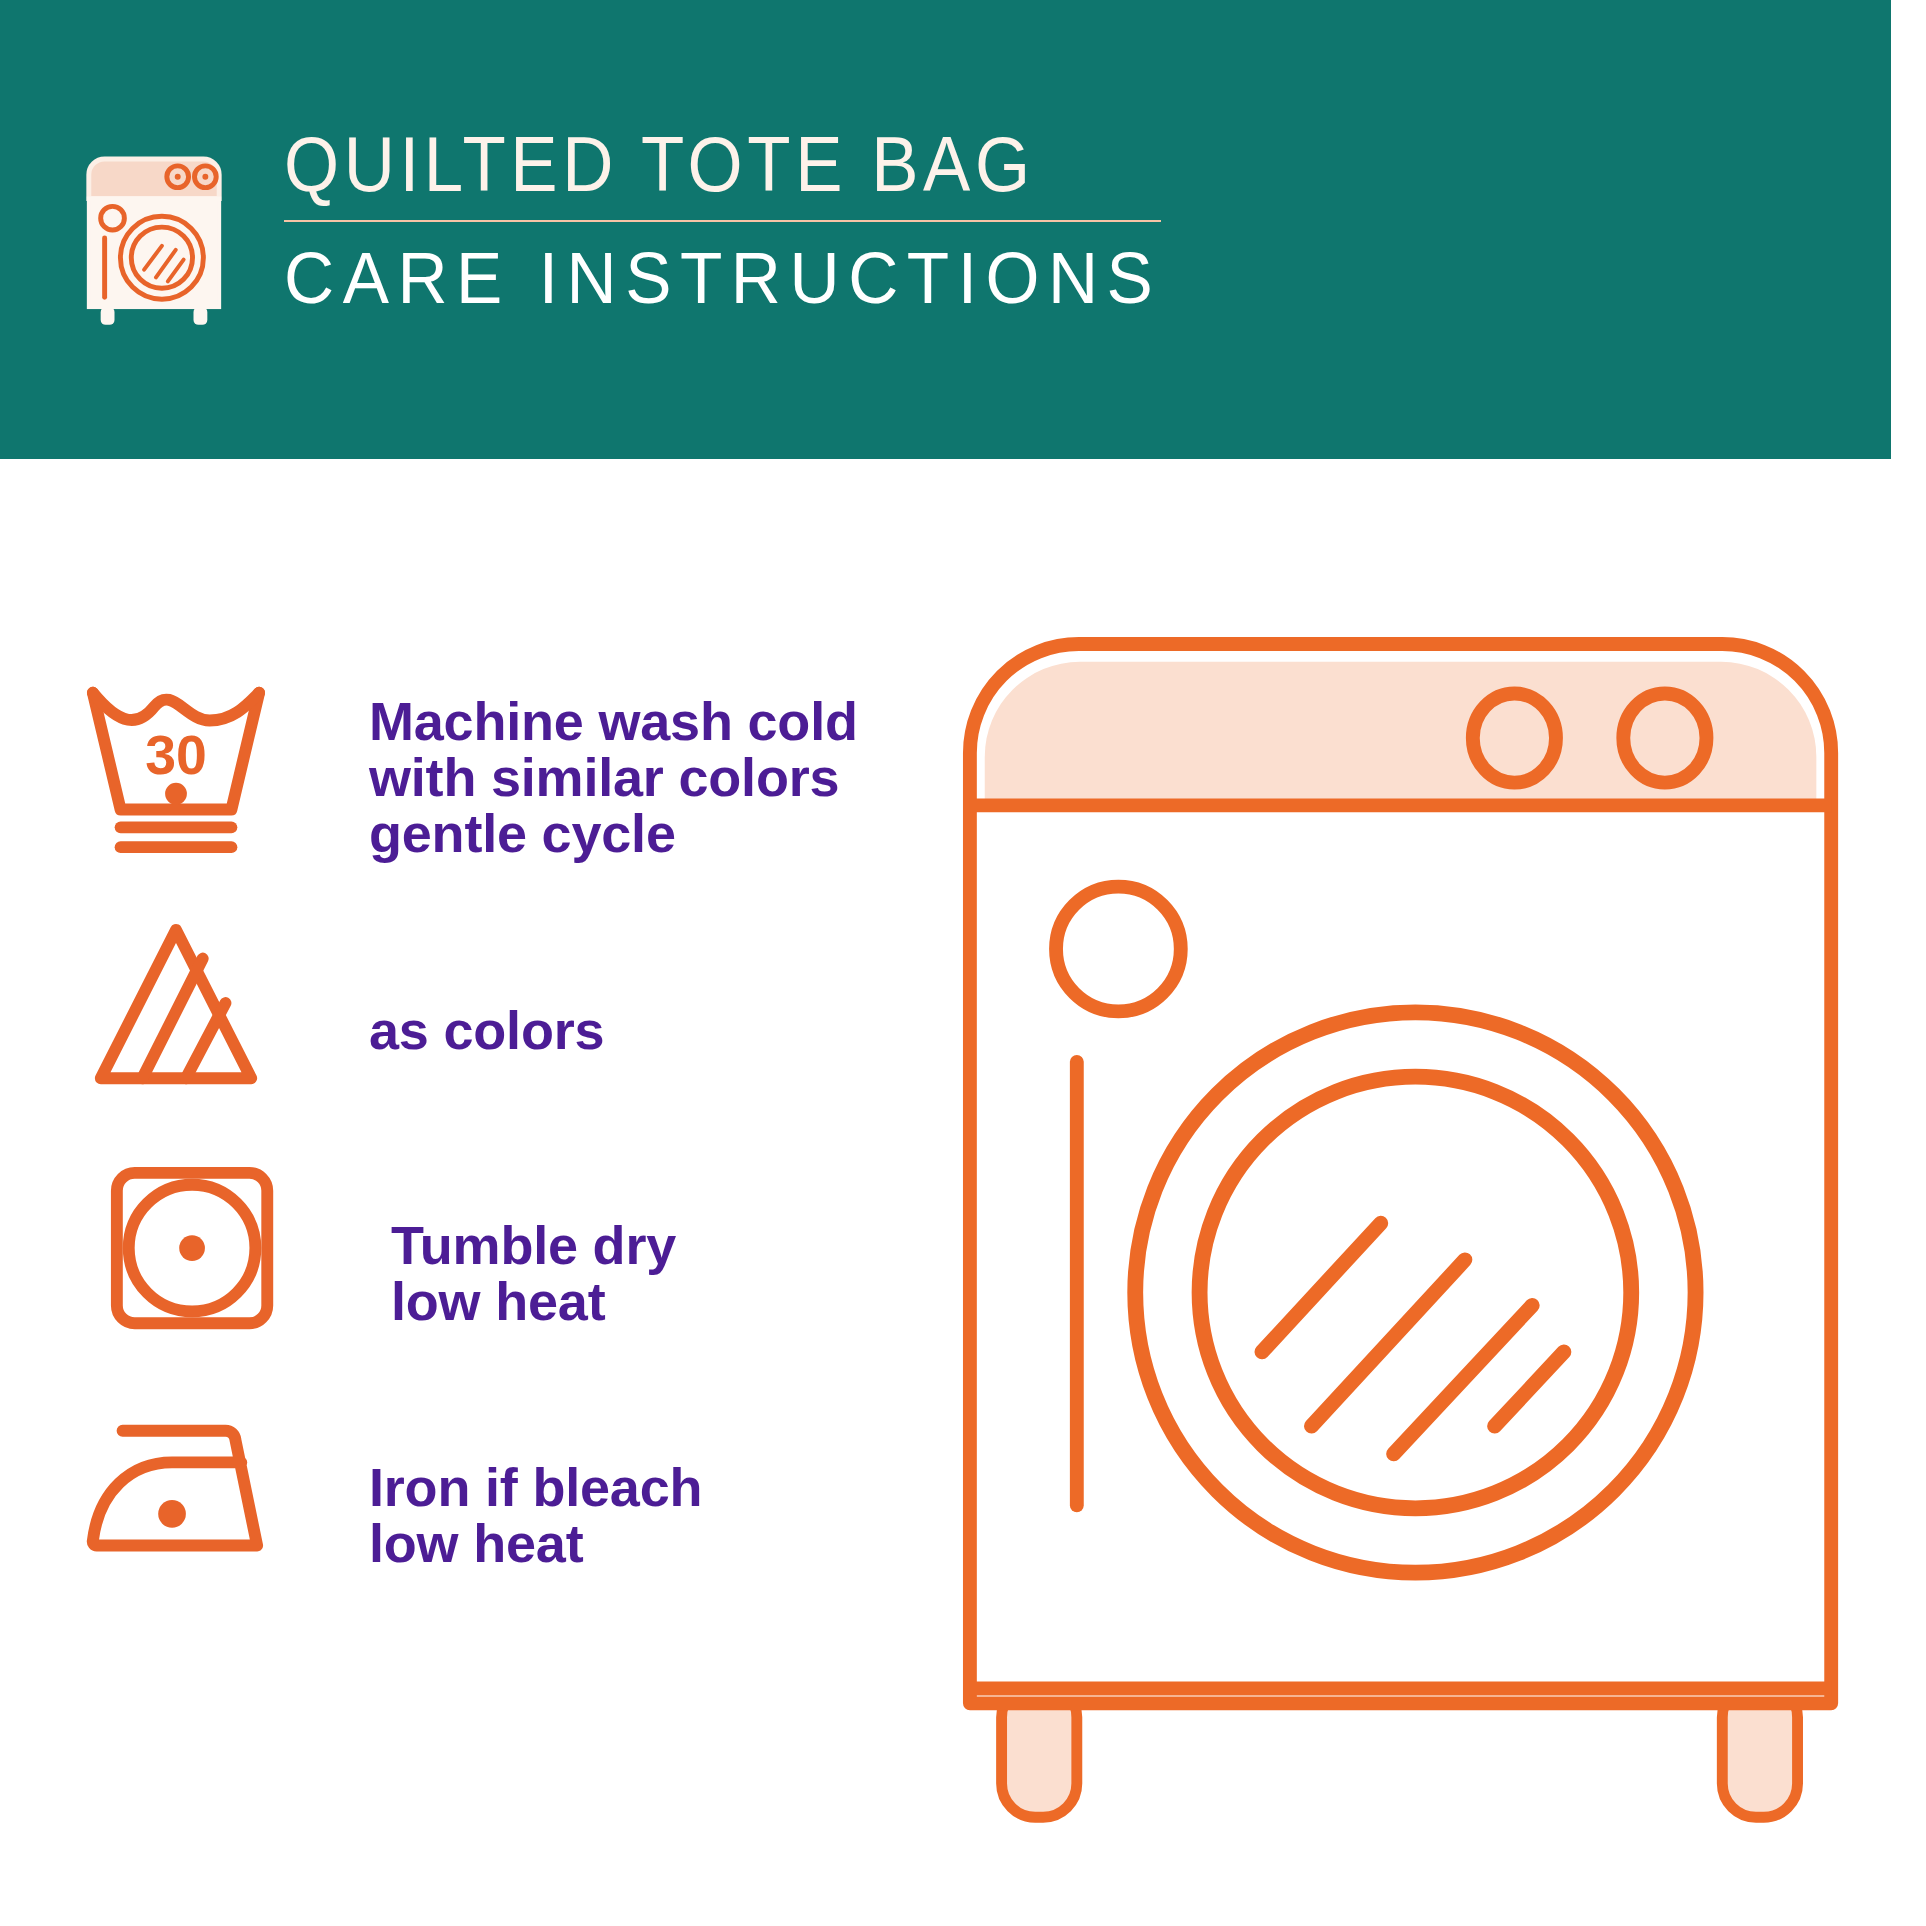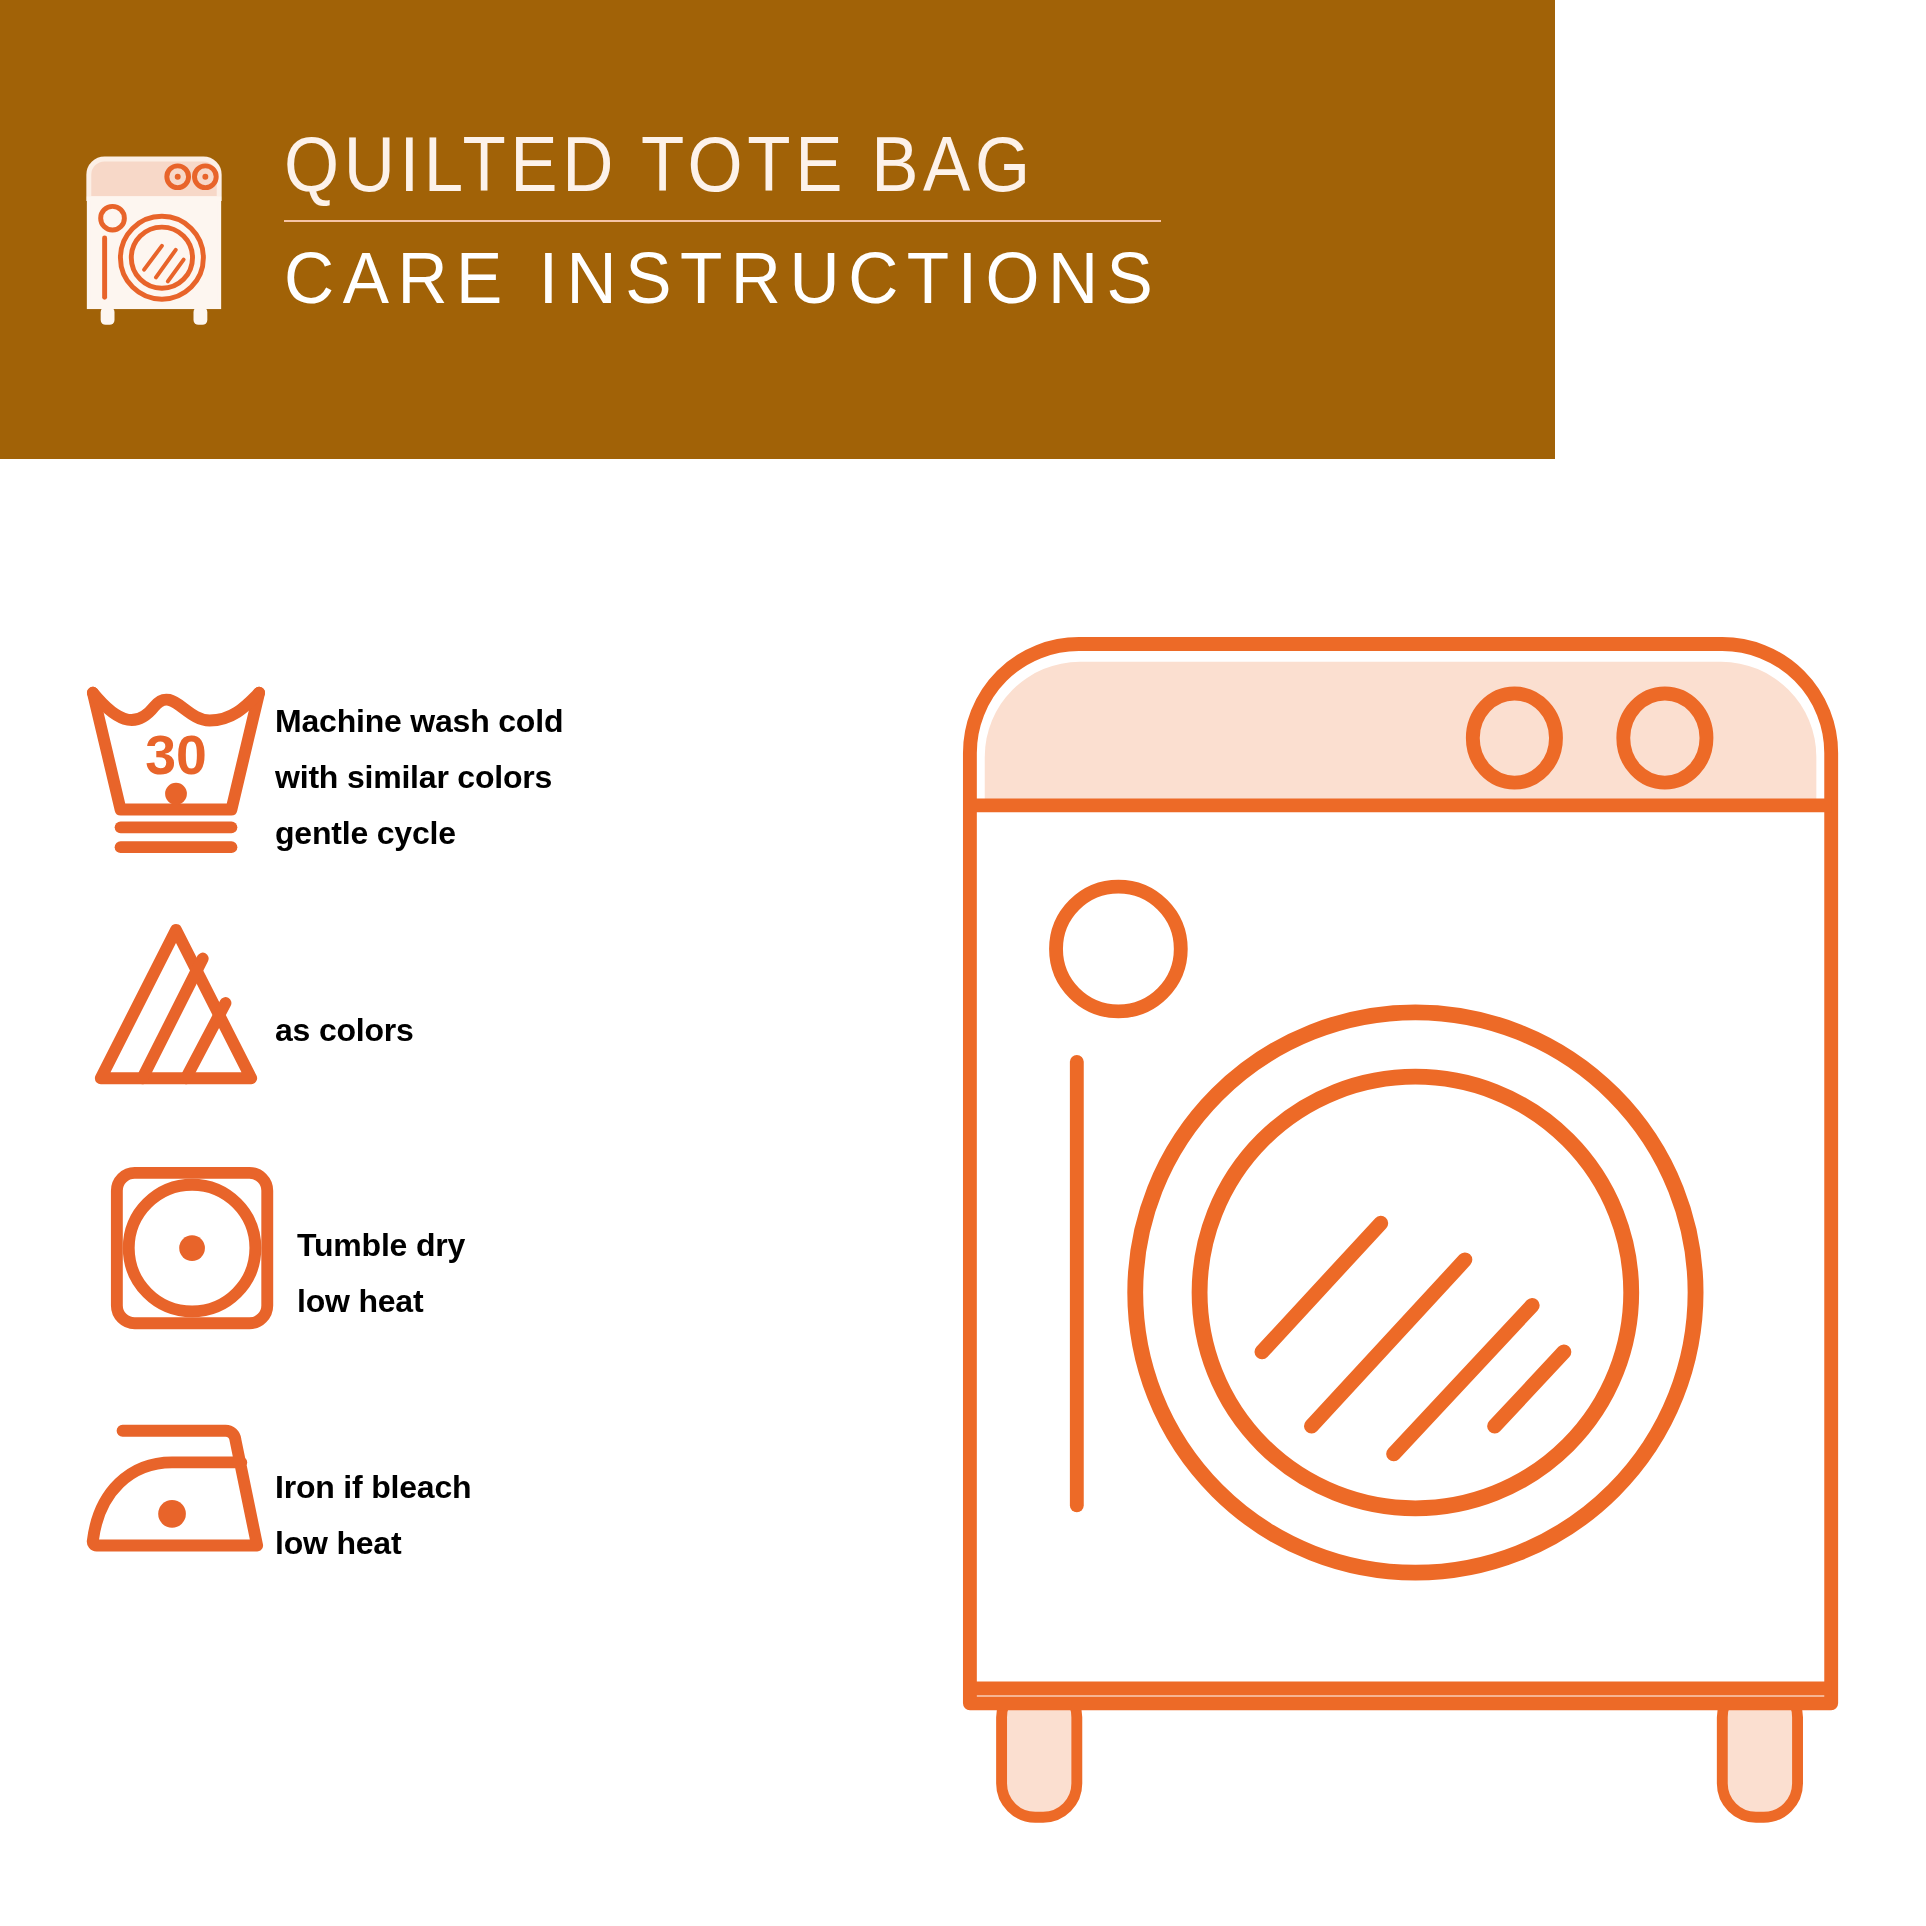--- a/index.html
+++ b/index.html
@@ -13,23 +13,23 @@
     font-family: "Liberation Sans", sans-serif;
     overflow: hidden;
     position: relative;
   }
 
   
   #header {
     position: absolute;
     left: 0;
     top: 0;
-    width: 1555px;
+    width: 1891px;
     height: 459px;
-    background: #a16207;
+    background: #0f766e;
   }
   #header-inner {
     position: absolute;
     left: 75px;
     top: 123px;
     display: flex;
     align-items: flex-start;
   }
   #header-icon {
     width: 158px;
@@ -82,22 +82,23 @@
     align-items: center;
     height: 242px;
   }
   .care-icon {
     width: 198px;
     height: 188px;
     flex: 0 0 auto;
   }
   .care-icon svg { display: block; }
   .care-text {
-    color: #000000;
-    font-size: 32px;
+    margin-left: 94px;
+    color: #4c1d95;
+    font-size: 54px;
     line-height: 56px;
     font-weight: 700;
     letter-spacing: -0.2px;
     font-family: "Liberation Sans", sans-serif;
   }
   .care-row.r1 .care-text { margin-top: 24px; }
   .care-row.r2 .care-text { margin-top: 46px; }
   .care-row.r3 .care-text { margin-top: 48px; }
   .care-row.r4 .care-text { margin-top: 48px; }
   .care-row.r2 .care-icon { margin-top: 6px; }

